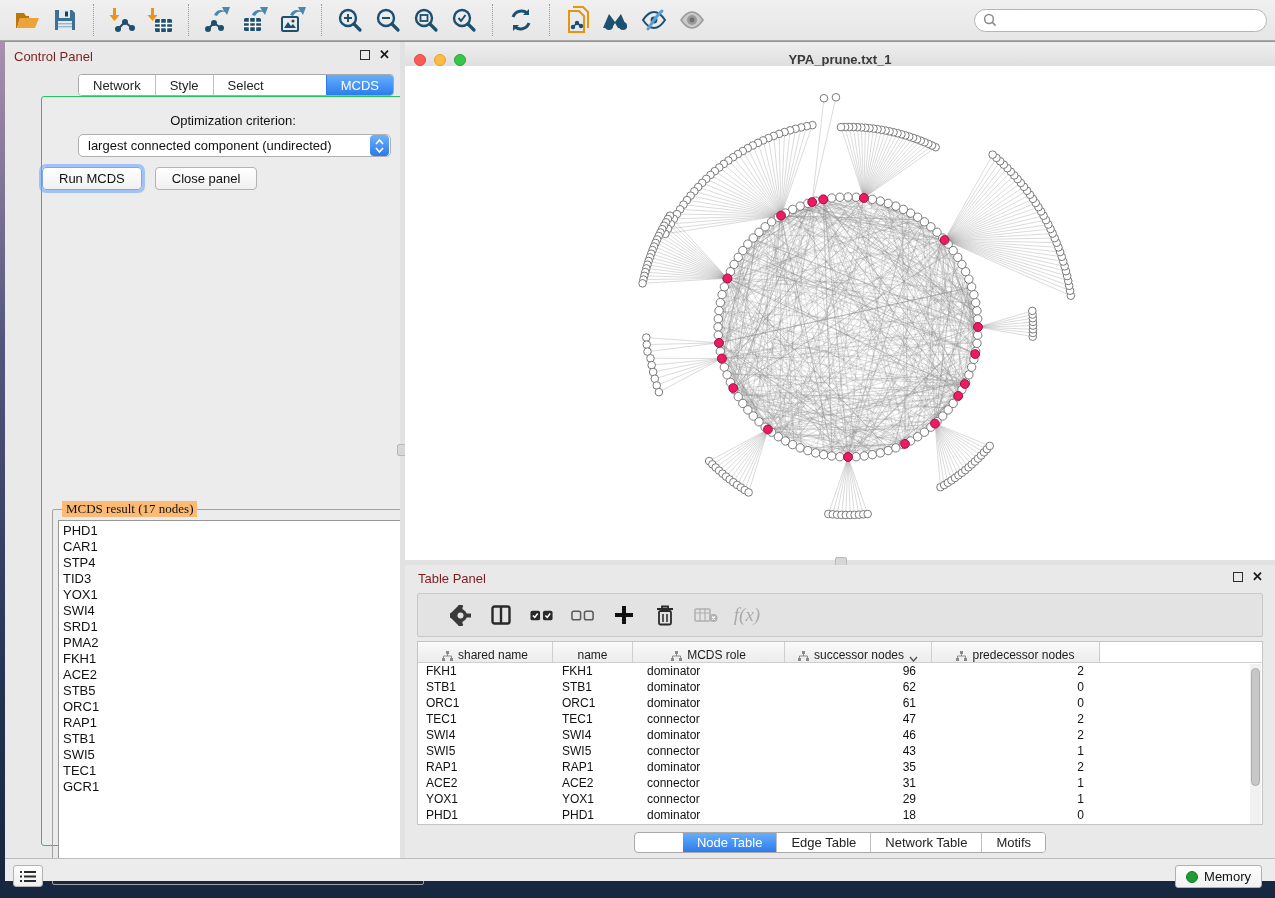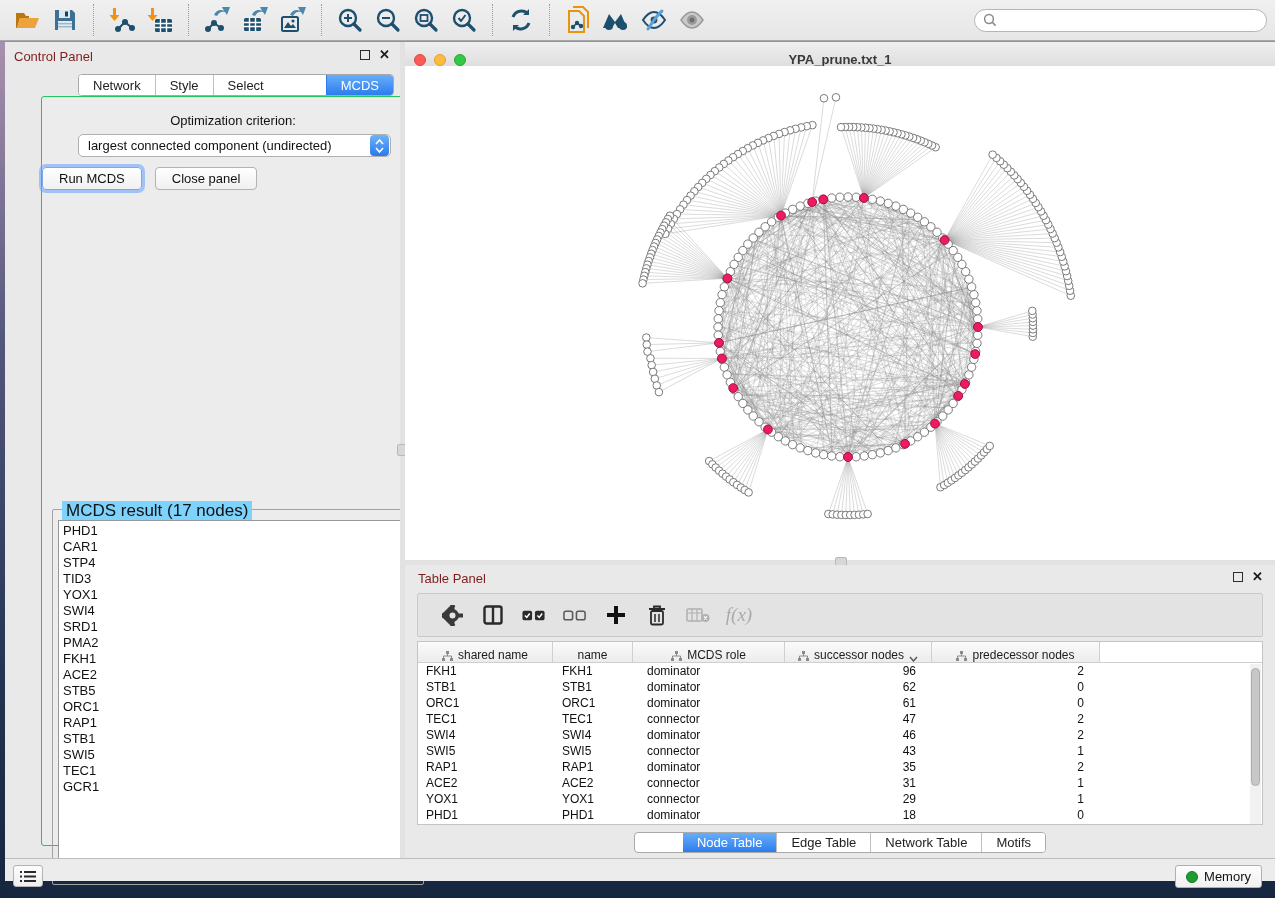--- a/index.html
+++ b/index.html
@@ -45,21 +45,21 @@
   .stepper { width:19px; height:21px; margin-right:1px; border-radius:4px;
     background:linear-gradient(#6db3fc,#2a79ec); display:flex; flex-direction:column; align-items:center; justify-content:center; gap:2px; }
   .stepper svg { display:block; }
   .btnrow { position:absolute; left:0; top:70px; width:100%; display:flex; justify-content:flex-start; gap:13px; }
   .mac-btn { height:23px; padding:0 16px; background:linear-gradient(#ffffff,#f0f0f0);
     border:1px solid #b3b3b3; border-radius:4px; font-size:13px; color:#111;
     display:flex; align-items:center; font-family:"Liberation Sans",sans-serif; }
   .mac-btn.focus { box-shadow:0 0 0 3px rgba(100,160,255,.55); border-color:#7aa8e8; }
   .groupbox { position:absolute; left:10px; top:412px; width:372px; height:376px;
     border:1px solid #a2a2a2; border-radius:2px; }
-  .grouplegend { position:absolute; left:9px; top:-9px; background:#7dd3fc; padding:0 4px; font-size:17px; color:#111; }
+  .grouplegend { position:absolute; left:9px; top:-9px; background:#fdba74; padding:0 4px; font-size:13px; color:#111;font-family:Liberation Serif, serif; }
   .listbox { position:absolute; left:5px; top:10px; width:360px; height:358px; background:#fff;
     border:1px solid #979797; overflow:hidden; }
   .listbox .items { position:absolute; left:4px; top:2px; }
   .listbox .item { font-size:13px; line-height:16px; color:#111; }
   .lb-scroll { position:absolute; right:0; top:0; width:13px; height:100%;
     background:#f4f4f4; border-left:1px solid #d6d6d6; }
   
   .vsplit { position:absolute; left:400px; top:42px; width:5px; height:816px; background:#e2e2e2; }
   .vsplit .handle { position:absolute; left:-3px; top:402px; width:10px; height:12px;
     background:#d7d7d7; border:1px solid #b9b9b9; border-radius:2px; }
@@ -76,21 +76,21 @@
   .light.red { background:#fd5b56; border:1px solid #e2443f; }
   .light.yel { background:#fdbc40; border:1px solid #dfa133; }
   .light.grn { background:#34c748; border:1px solid #2aa437; }
   .titlebar .title { position:absolute; left:0; width:100%; text-align:center;
     font-size:13px; font-weight:bold; color:#3a3a3a; }
   .netcanvas { position:absolute; left:0; top:24px; width:870px; height:494px; background:#fff; }
   
   .tpanel { position:absolute; left:405px; top:565px; width:870px; height:293px; background:#e9e9e9; }
   .tp-toolbar { position:absolute; left:12px; top:28px; width:846px; height:44px;
     background:#e3e3e3; border:1px solid #c9c9c9; border-radius:2px;
-    display:flex; align-items:center; gap:17px; padding-left:22px; }
+    display:flex; align-items:center; gap:17px; padding-left:30px; }
   .tp-icon { width:24px; height:24px; display:flex; align-items:center; justify-content:center; }
   .fx { font-family:"Liberation Serif", serif; font-style:italic; font-size:19px; color:#aaa; }
   .grid-table { position:absolute; left:12px; top:76px; width:846px; height:184px; background:#fff;
     border:1px solid #c4c4c4; overflow:hidden; }
   .thead { display:grid; grid-template-columns:135px 80px 152px 147px 168px 1fr; height:21px;
     border-bottom:1px solid #cfcfcf; background:#fff; }
   .th { background:linear-gradient(#fafafa,#ececec); border-right:1px solid #cfcfcf;
     display:flex; align-items:flex-end; justify-content:center; gap:5px;
     font-size:12px; color:#1c1c1c; }
   .th.empty { background:#fff; border-right:none; }

